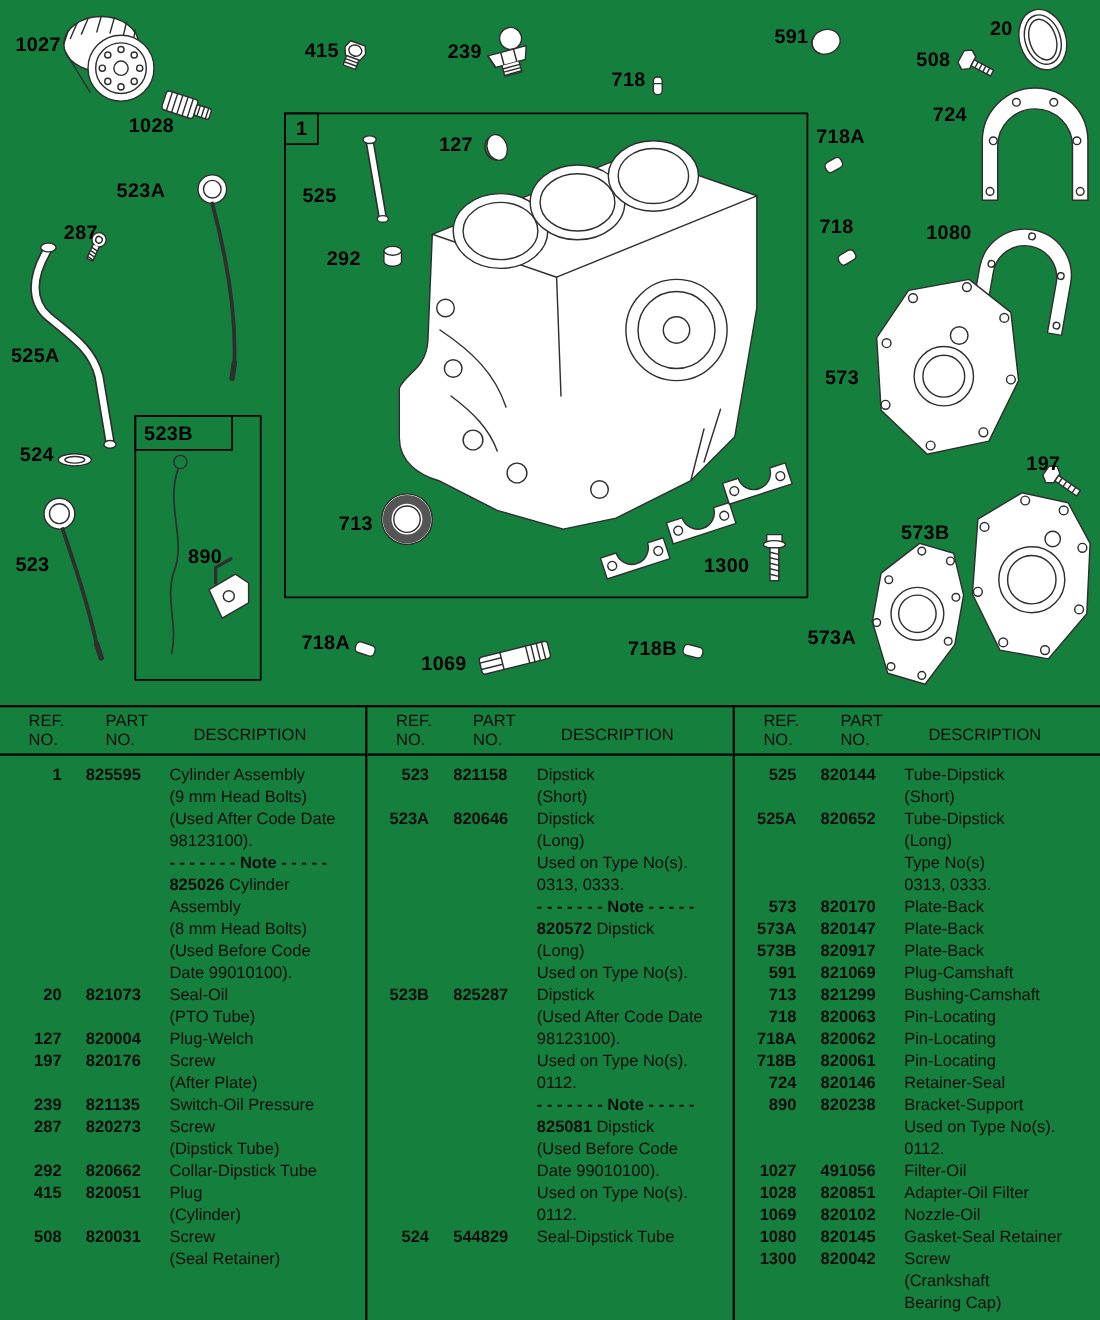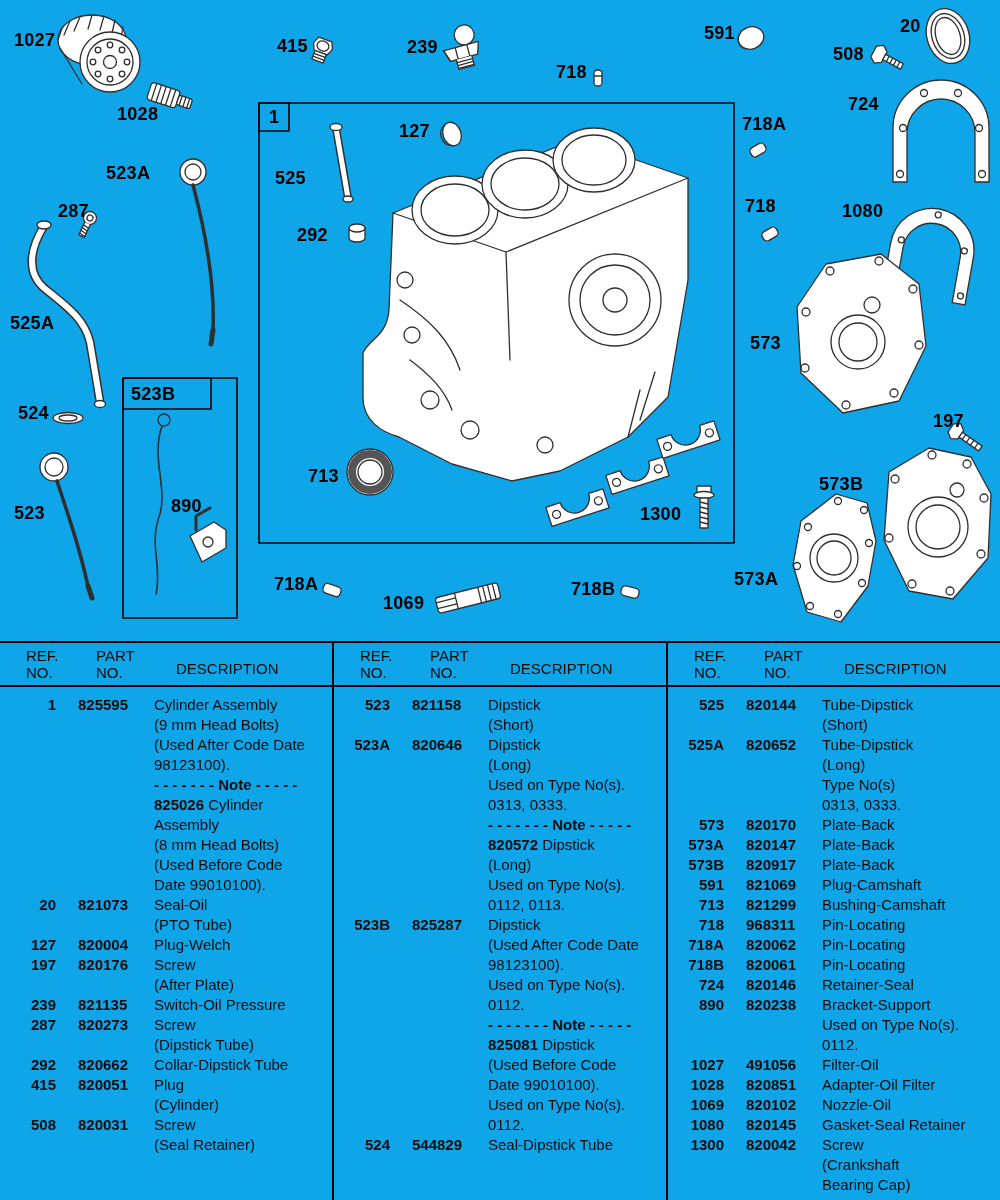--- a/index.html
+++ b/index.html
@@ -1,21 +1,21 @@
 <!DOCTYPE html>
 <html><head>
 <meta charset="utf-8">
 <style>
   * { box-sizing: border-box; margin: 0; padding: 0; }
   html, body { background: #fff; }
   .page {
     position: relative;
     width: 1000px;
     height: 1200px;
-    background: #0ea5e9;
+    background: #15803d;
     overflow: hidden;
     font-family: "Liberation Sans", sans-serif;
     color: #0d0d0d;
   }
   
   .diagram {
     position: relative;
     width: 1000px;
     height: 641px;
   }
@@ -604,25 +604,20 @@
             <span class="c-part"></span>
             <span class="c-desc"><b></b><span>(Long)</span></span>
           </div>
 
           <div class="prow">
             <span class="c-ref"></span>
             <span class="c-part"></span>
             <span class="c-desc"><b></b><span>Used on Type No(s).</span></span>
           </div>
 
-          <div class="prow">
-            <span class="c-ref"></span>
-            <span class="c-part"></span>
-            <span class="c-desc"><b></b><span>0112, 0113.</span></span>
-          </div>
 
           <div class="prow">
             <span class="c-ref">523B</span>
             <span class="c-part">825287</span>
             <span class="c-desc"><b></b><span>Dipstick</span></span>
           </div>
 
           <div class="prow">
             <span class="c-ref"></span>
             <span class="c-part"></span>
@@ -766,21 +761,21 @@
           </div>
 
           <div class="prow">
             <span class="c-ref">713</span>
             <span class="c-part">821299</span>
             <span class="c-desc"><b></b><span>Bushing-Camshaft</span></span>
           </div>
 
           <div class="prow">
             <span class="c-ref">718</span>
-            <span class="c-part">968311</span>
+            <span class="c-part">820063</span>
             <span class="c-desc"><b></b><span>Pin-Locating</span></span>
           </div>
 
           <div class="prow">
             <span class="c-ref">718A</span>
             <span class="c-part">820062</span>
             <span class="c-desc"><b></b><span>Pin-Locating</span></span>
           </div>
 
           <div class="prow">

